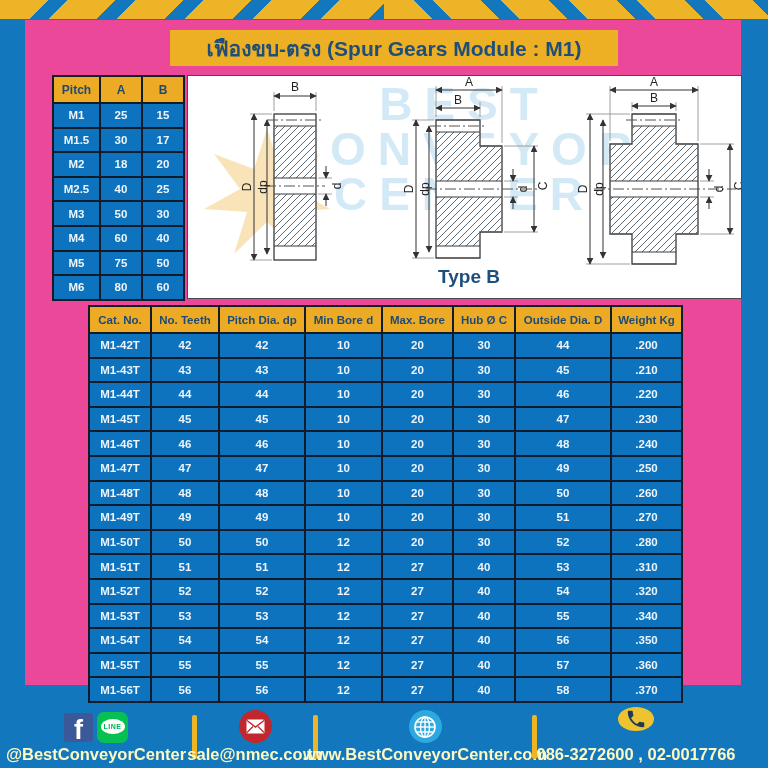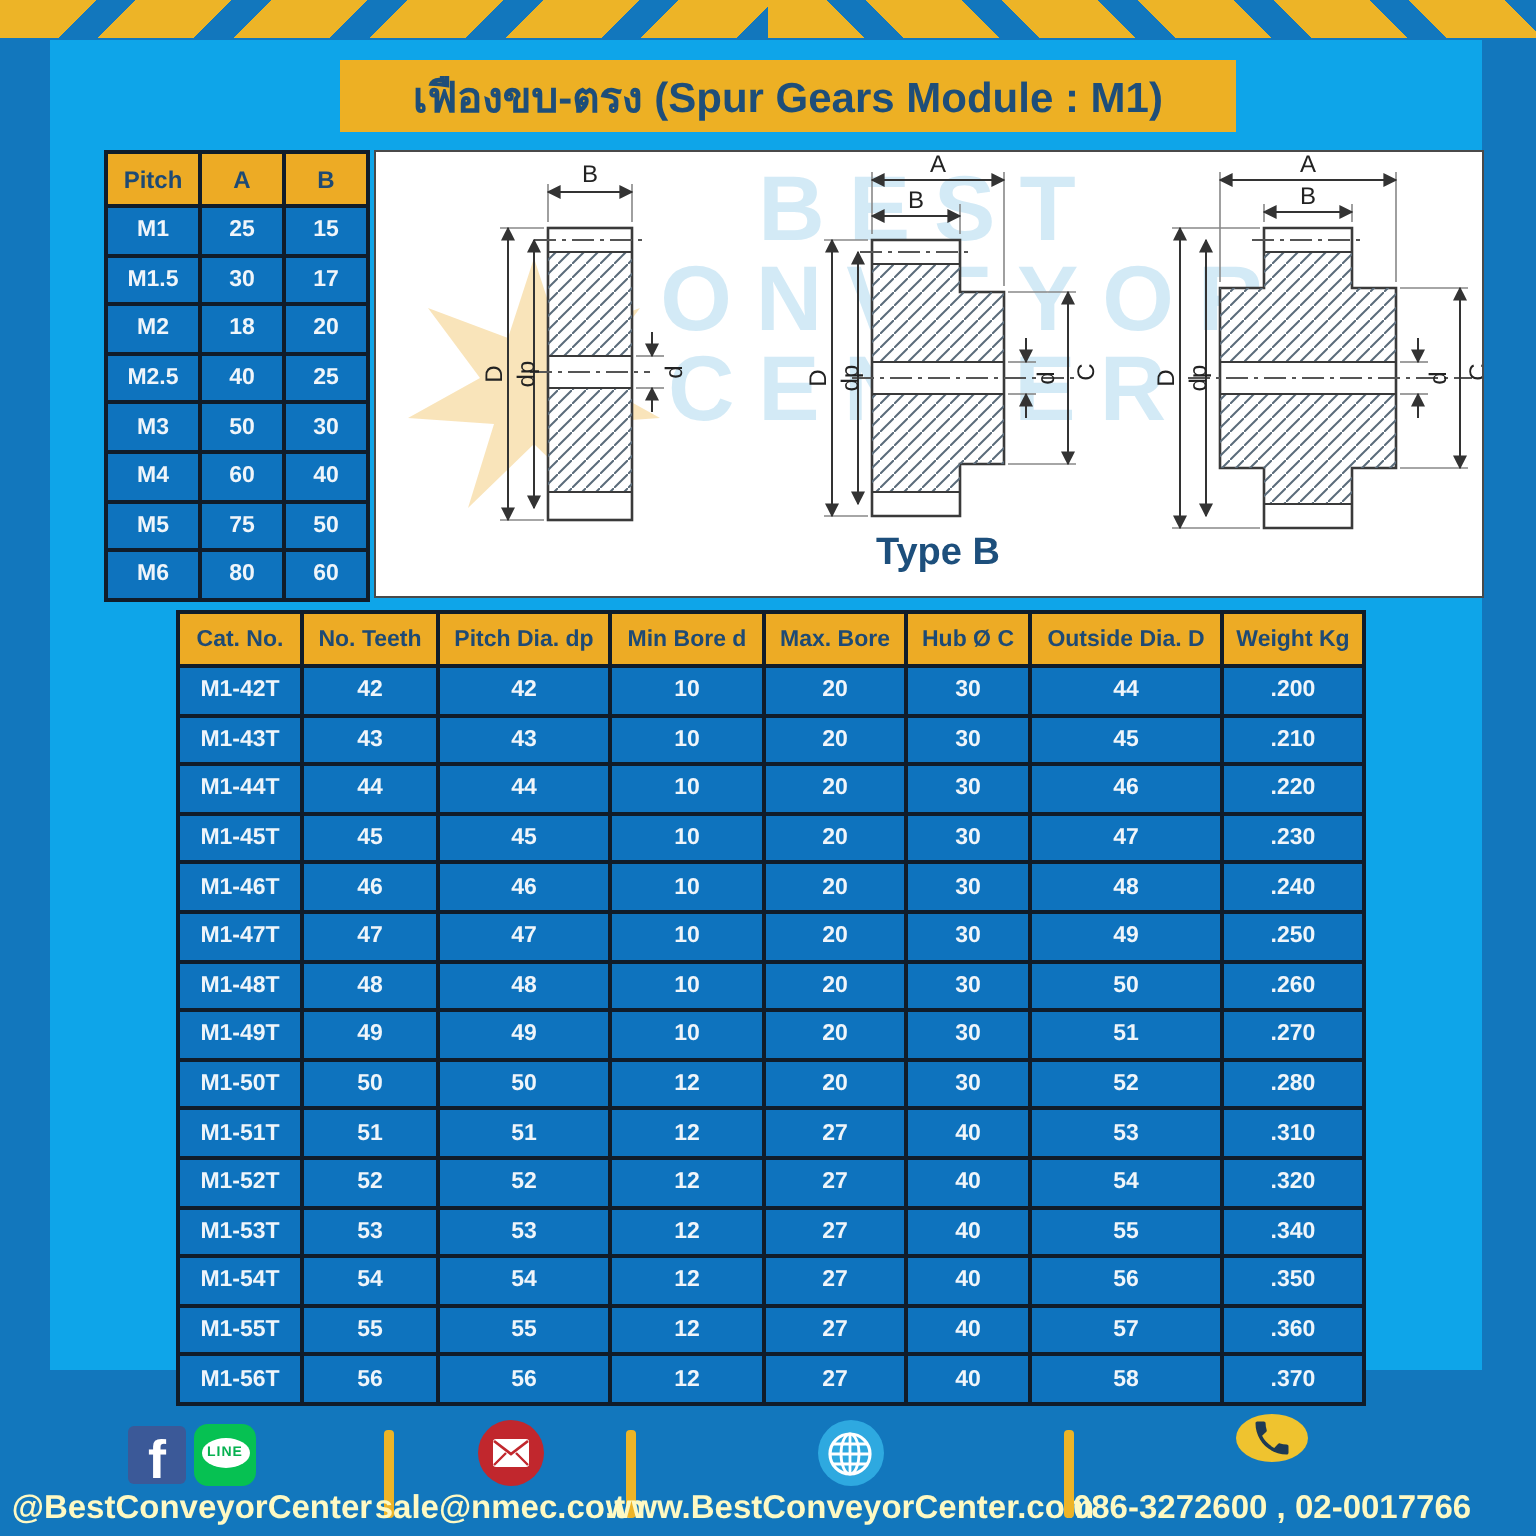--- a/index.html
+++ b/index.html
@@ -3,21 +3,21 @@
 <meta charset="utf-8">
 <style>
   html,body{margin:0;padding:0;}
   .page{position:relative;width:768px;height:768px;background:#1277BD;overflow:hidden;
         font-family:"Liberation Sans", sans-serif;}
   
   .stripes{position:absolute;top:0;height:19px;width:384px;}
   .stripes.left{left:0;background:repeating-linear-gradient(135deg,#EDB427 0 34px,#1277BD 34px 48px);}
   .stripes.right{right:0;background:repeating-linear-gradient(45deg,#EDB427 0 34px,#1277BD 34px 48px);}
   
-  .panel{position:absolute;left:25px;top:20px;width:716px;height:665px;background:#0ea5e9;}
+  .panel{position:absolute;left:25px;top:20px;width:716px;height:665px;background:#ec4899;}
   .title-banner{position:absolute;left:145px;top:10px;width:448px;height:36px;background:#EDB024;
       color:#1E4E79;font-weight:bold;font-size:21px;display:flex;align-items:center;justify-content:center;}
   
   .ctable{border-collapse:collapse;table-layout:fixed;}
   .ctable th{background:#EDAB25;color:#1E4A74;}
   .ctable td{background:#0E73BE;color:#EFF5FA;}
   .ctable th,.ctable td{border:2px solid #101C2A;text-align:center;font-weight:bold;
       font-size:11.5px;padding:0;overflow:hidden;white-space:nowrap;}
   .pitch-wrap{position:absolute;left:27px;top:55px;}
   .pitch{width:131px;padding-left:36px;}

